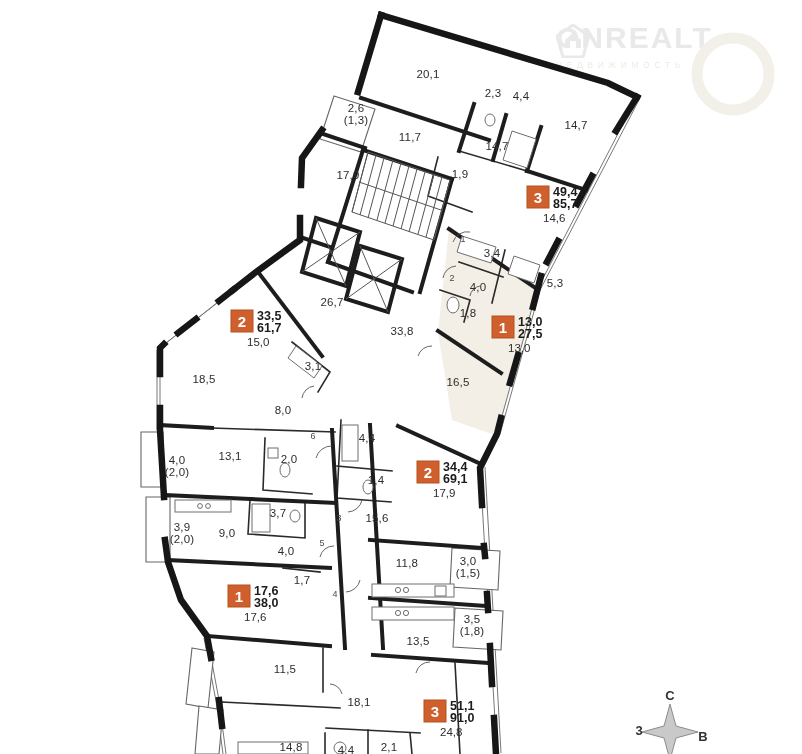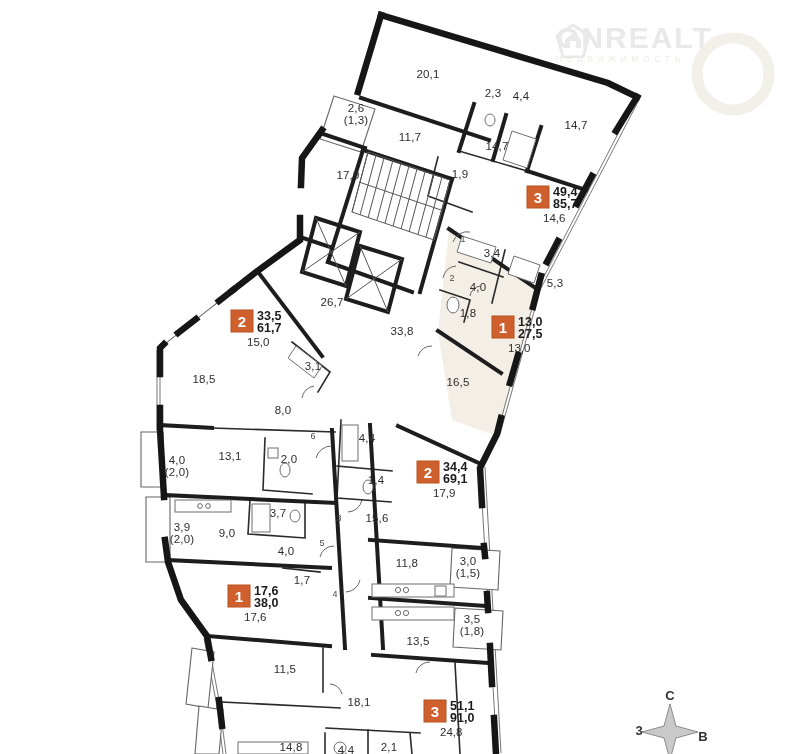--- a/index.html
+++ b/index.html
@@ -18,21 +18,21 @@
   .rl{font-size:11.5px;fill:#2d2d2d;letter-spacing:.2px;}
   .dn{font-size:9px;fill:#4a4a4a;}
   .badge-num{font-size:15px;font-weight:bold;fill:#fff;}
   .badge-val{font-size:12.5px;font-weight:bold;fill:#1b1b1b;}
   .badge-sub{font-size:11.5px;fill:#2d2d2d;}
   .cmp{font-size:13px;font-weight:bold;fill:#333;}
   
   #logo{position:absolute;left:556px;top:24px;width:230px;color:#e7e7e7;
         display:flex;align-items:flex-start;gap:8px;pointer-events:none;}
   #logo .word{font-size:30px;font-weight:bold;letter-spacing:2px;line-height:28px;color:#e9e9e9;}
-  #logo .sub{font-size:8.5px;letter-spacing:4.6px;color:#f0ebe2;margin-top:2px;}
+  #logo .sub{font-size:8.5px;letter-spacing:4.6px;color:#f0ebe2;margin-top:8px;}
   #logo .house{width:34px;height:34px;flex:0 0 auto;}
 </style>
 </head>
 <body>
 
 <div id="stage">
 
   <div id="logo">
     <svg class="house" viewBox="0 0 34 34">
       <path d="M17 1 L33 12 L27 33 L7 33 L1 12 Z" fill="none" stroke="#e9e9e9" stroke-width="3"></path>

